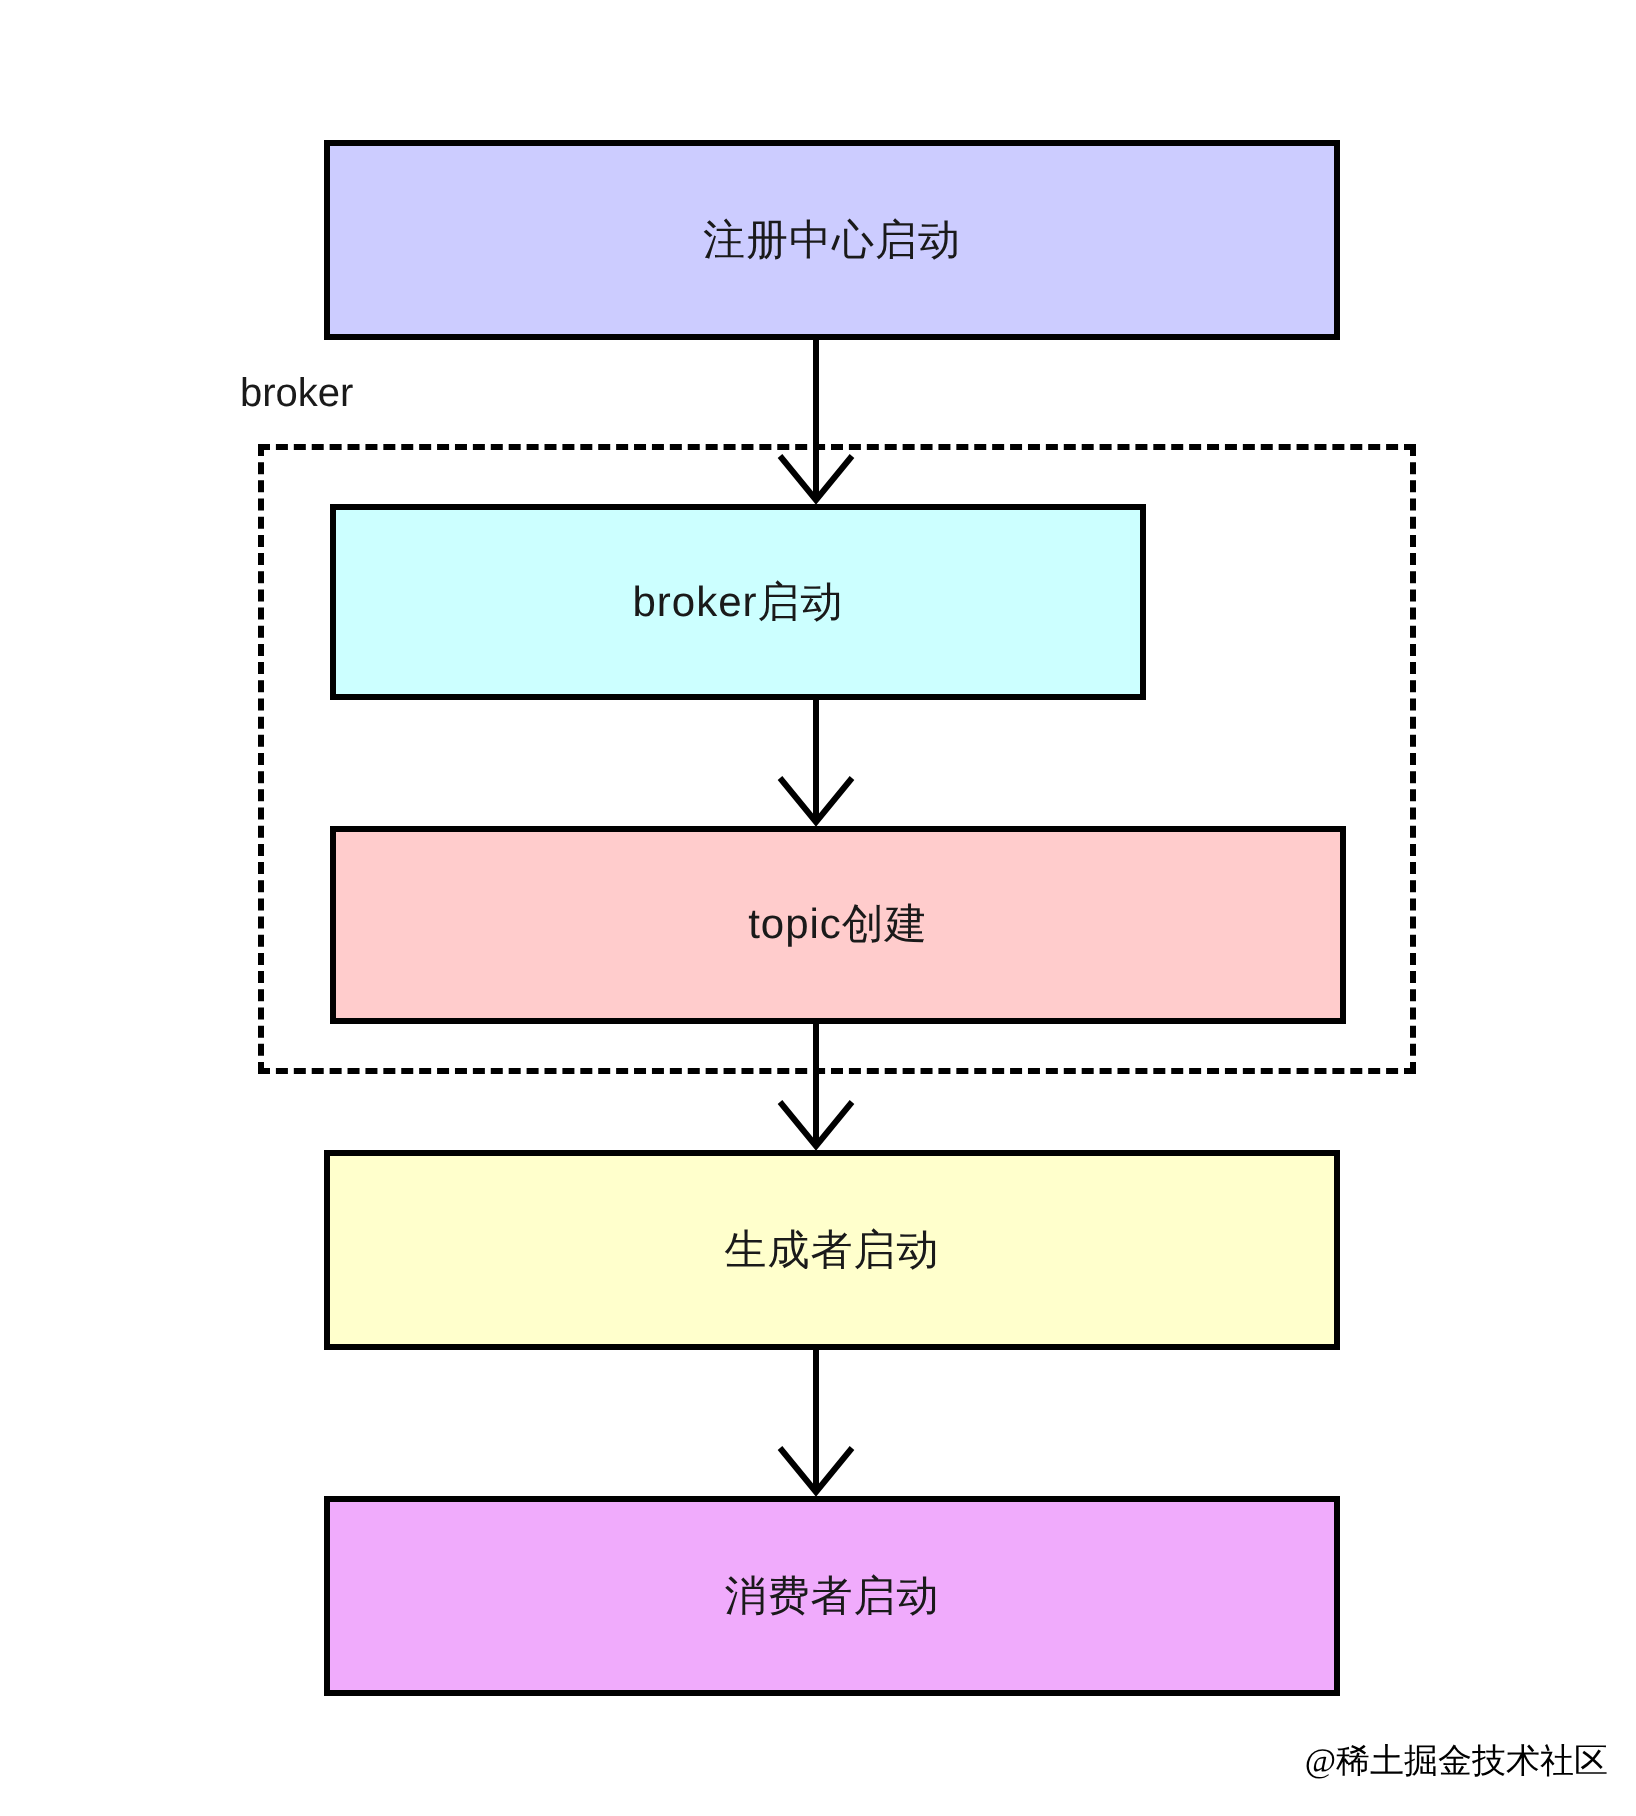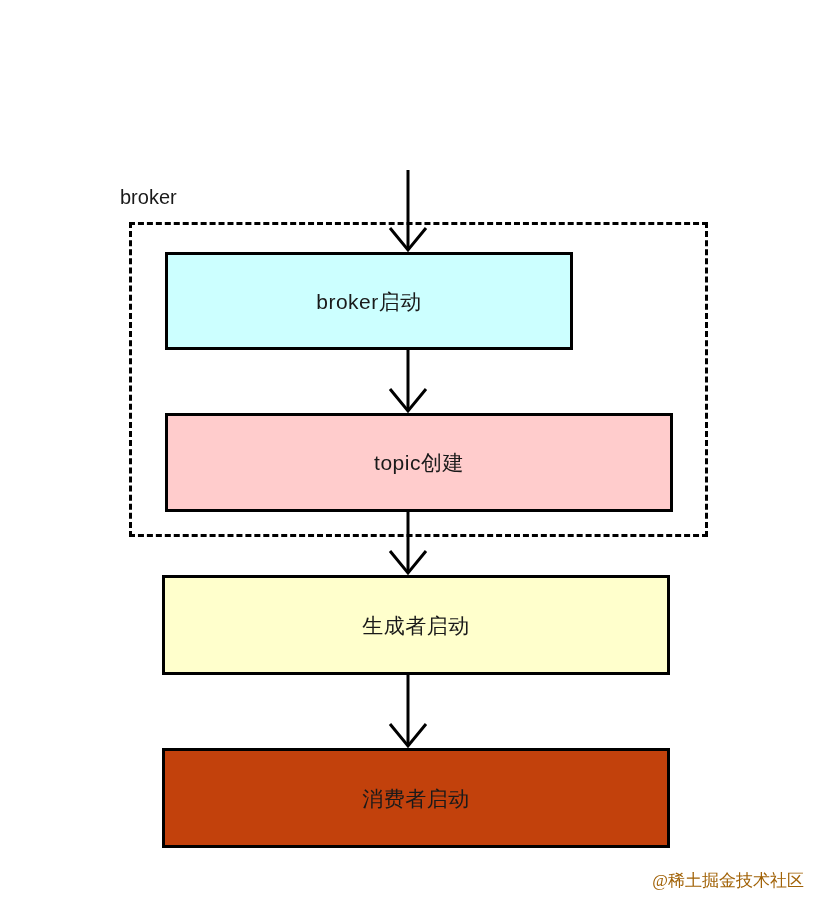--- a/index.html
+++ b/index.html
@@ -117,34 +117,37 @@
   }
 </style>
 </head>
 <body style="background-color: rgb(255, 255, 255);">
 
 <div id="canvas">
 
   <div id="subgraph-broker-label">broker</div>
   <div id="subgraph-broker"></div>
 
+  <div class="node" id="node-registry" style="background-color: rgb(204, 204, 255);">
+    <span class="node-label">注册中心启动</span>
+  </div>
 
   <div class="node" id="node-broker-start" style="background-color: rgb(204, 255, 255);">
     <span class="node-label">broker启动</span>
   </div>
 
   <div class="node" id="node-producer" style="background-color: rgb(255, 255, 204);">
     <span class="node-label">生成者启动</span>
   </div>
 
   <div class="node" id="node-topic-create" style="background-color: rgb(255, 204, 204);">
     <span class="node-label">topic创建</span>
   </div>
 
-  <div class="node" id="node-consumer" style="background-color: #c2410c;">
+  <div class="node" id="node-consumer" style="background-color: #f0abfc;">
     <span class="node-label">消费者启动</span>
   </div>
 
   <svg id="arrow-layer" viewBox="0 0 818 908">
     <g stroke="#000000" stroke-width="3" fill="none" stroke-linecap="butt">
 
       <g>
         <line x1="408" y1="170" x2="408" y2="250"></line>
         <polyline points="390,228 408,250 426,228" stroke-linejoin="miter"></polyline>
       </g>
@@ -159,15 +162,15 @@
         <polyline points="390,551 408,573 426,551" stroke-linejoin="miter"></polyline>
       </g>
 
       <g>
         <line x1="408" y1="675" x2="408" y2="746"></line>
         <polyline points="390,724 408,746 426,724" stroke-linejoin="miter"></polyline>
       </g>
     </g>
   </svg>
 
-  <div id="watermark" style="color: #a16207;">@稀土掘金技术社区</div>
+  <div id="watermark" style="color: #000000;">@稀土掘金技术社区</div>
 
 </div>
 
 </body></html>

